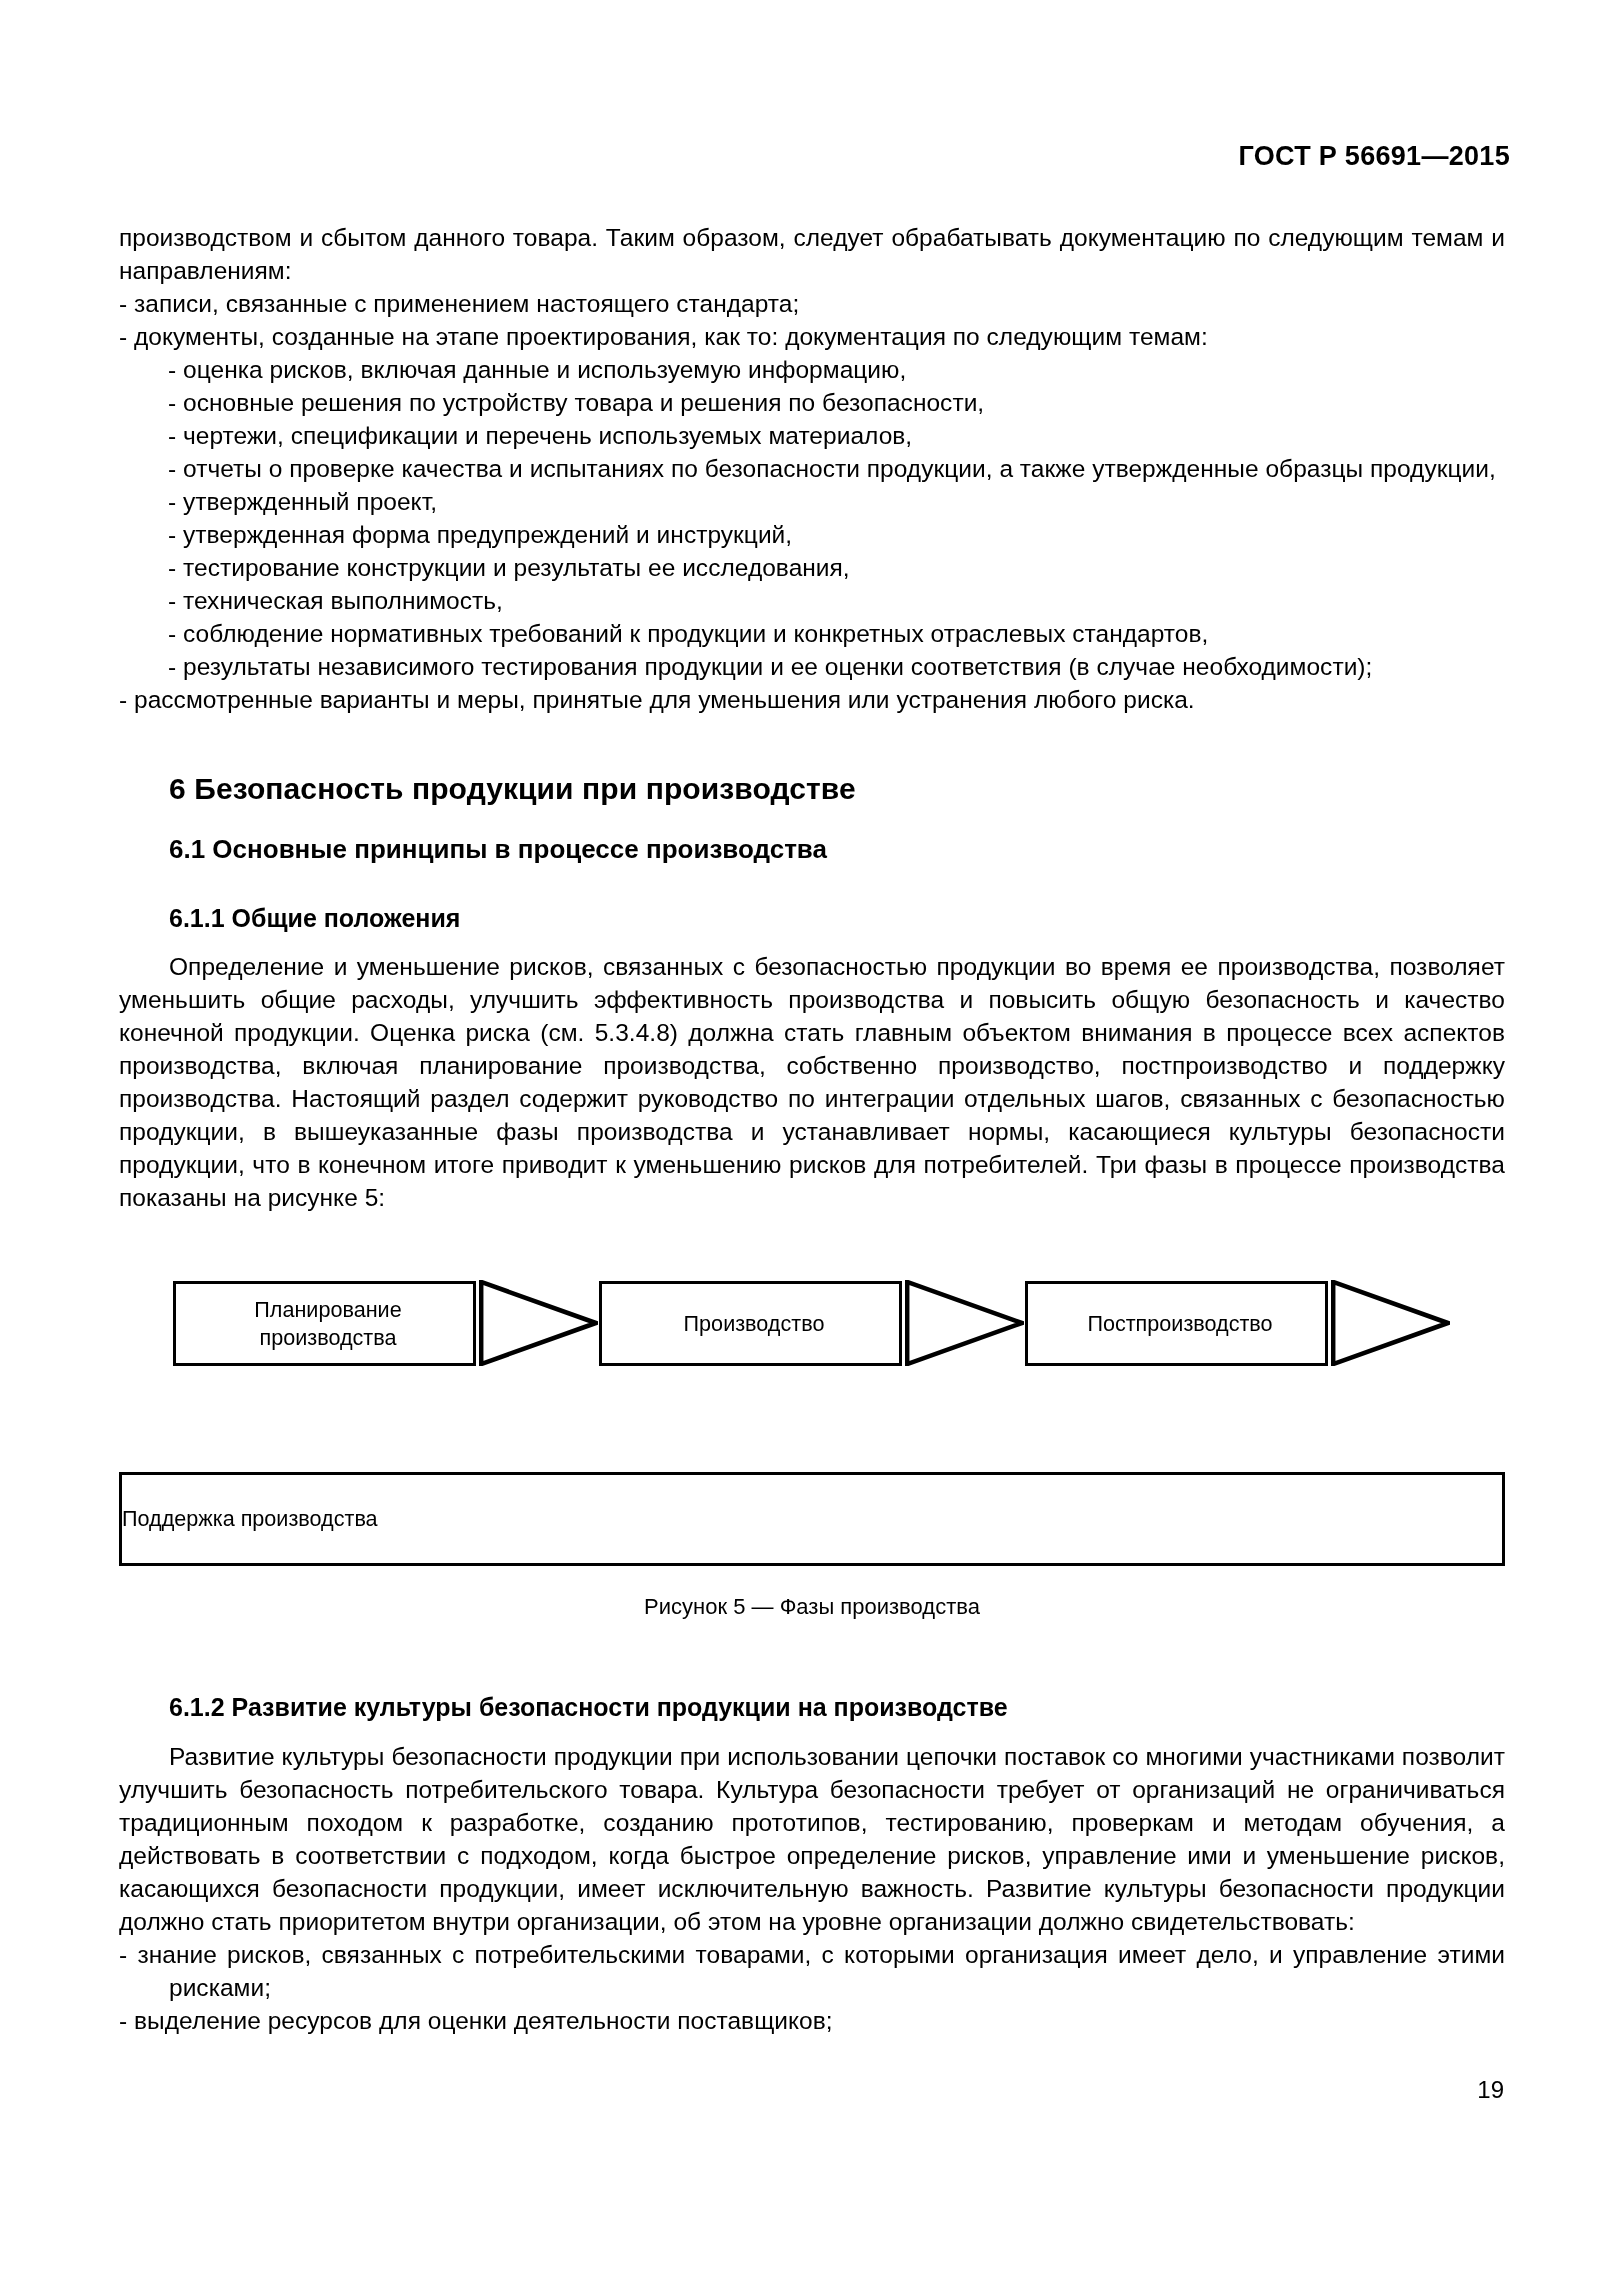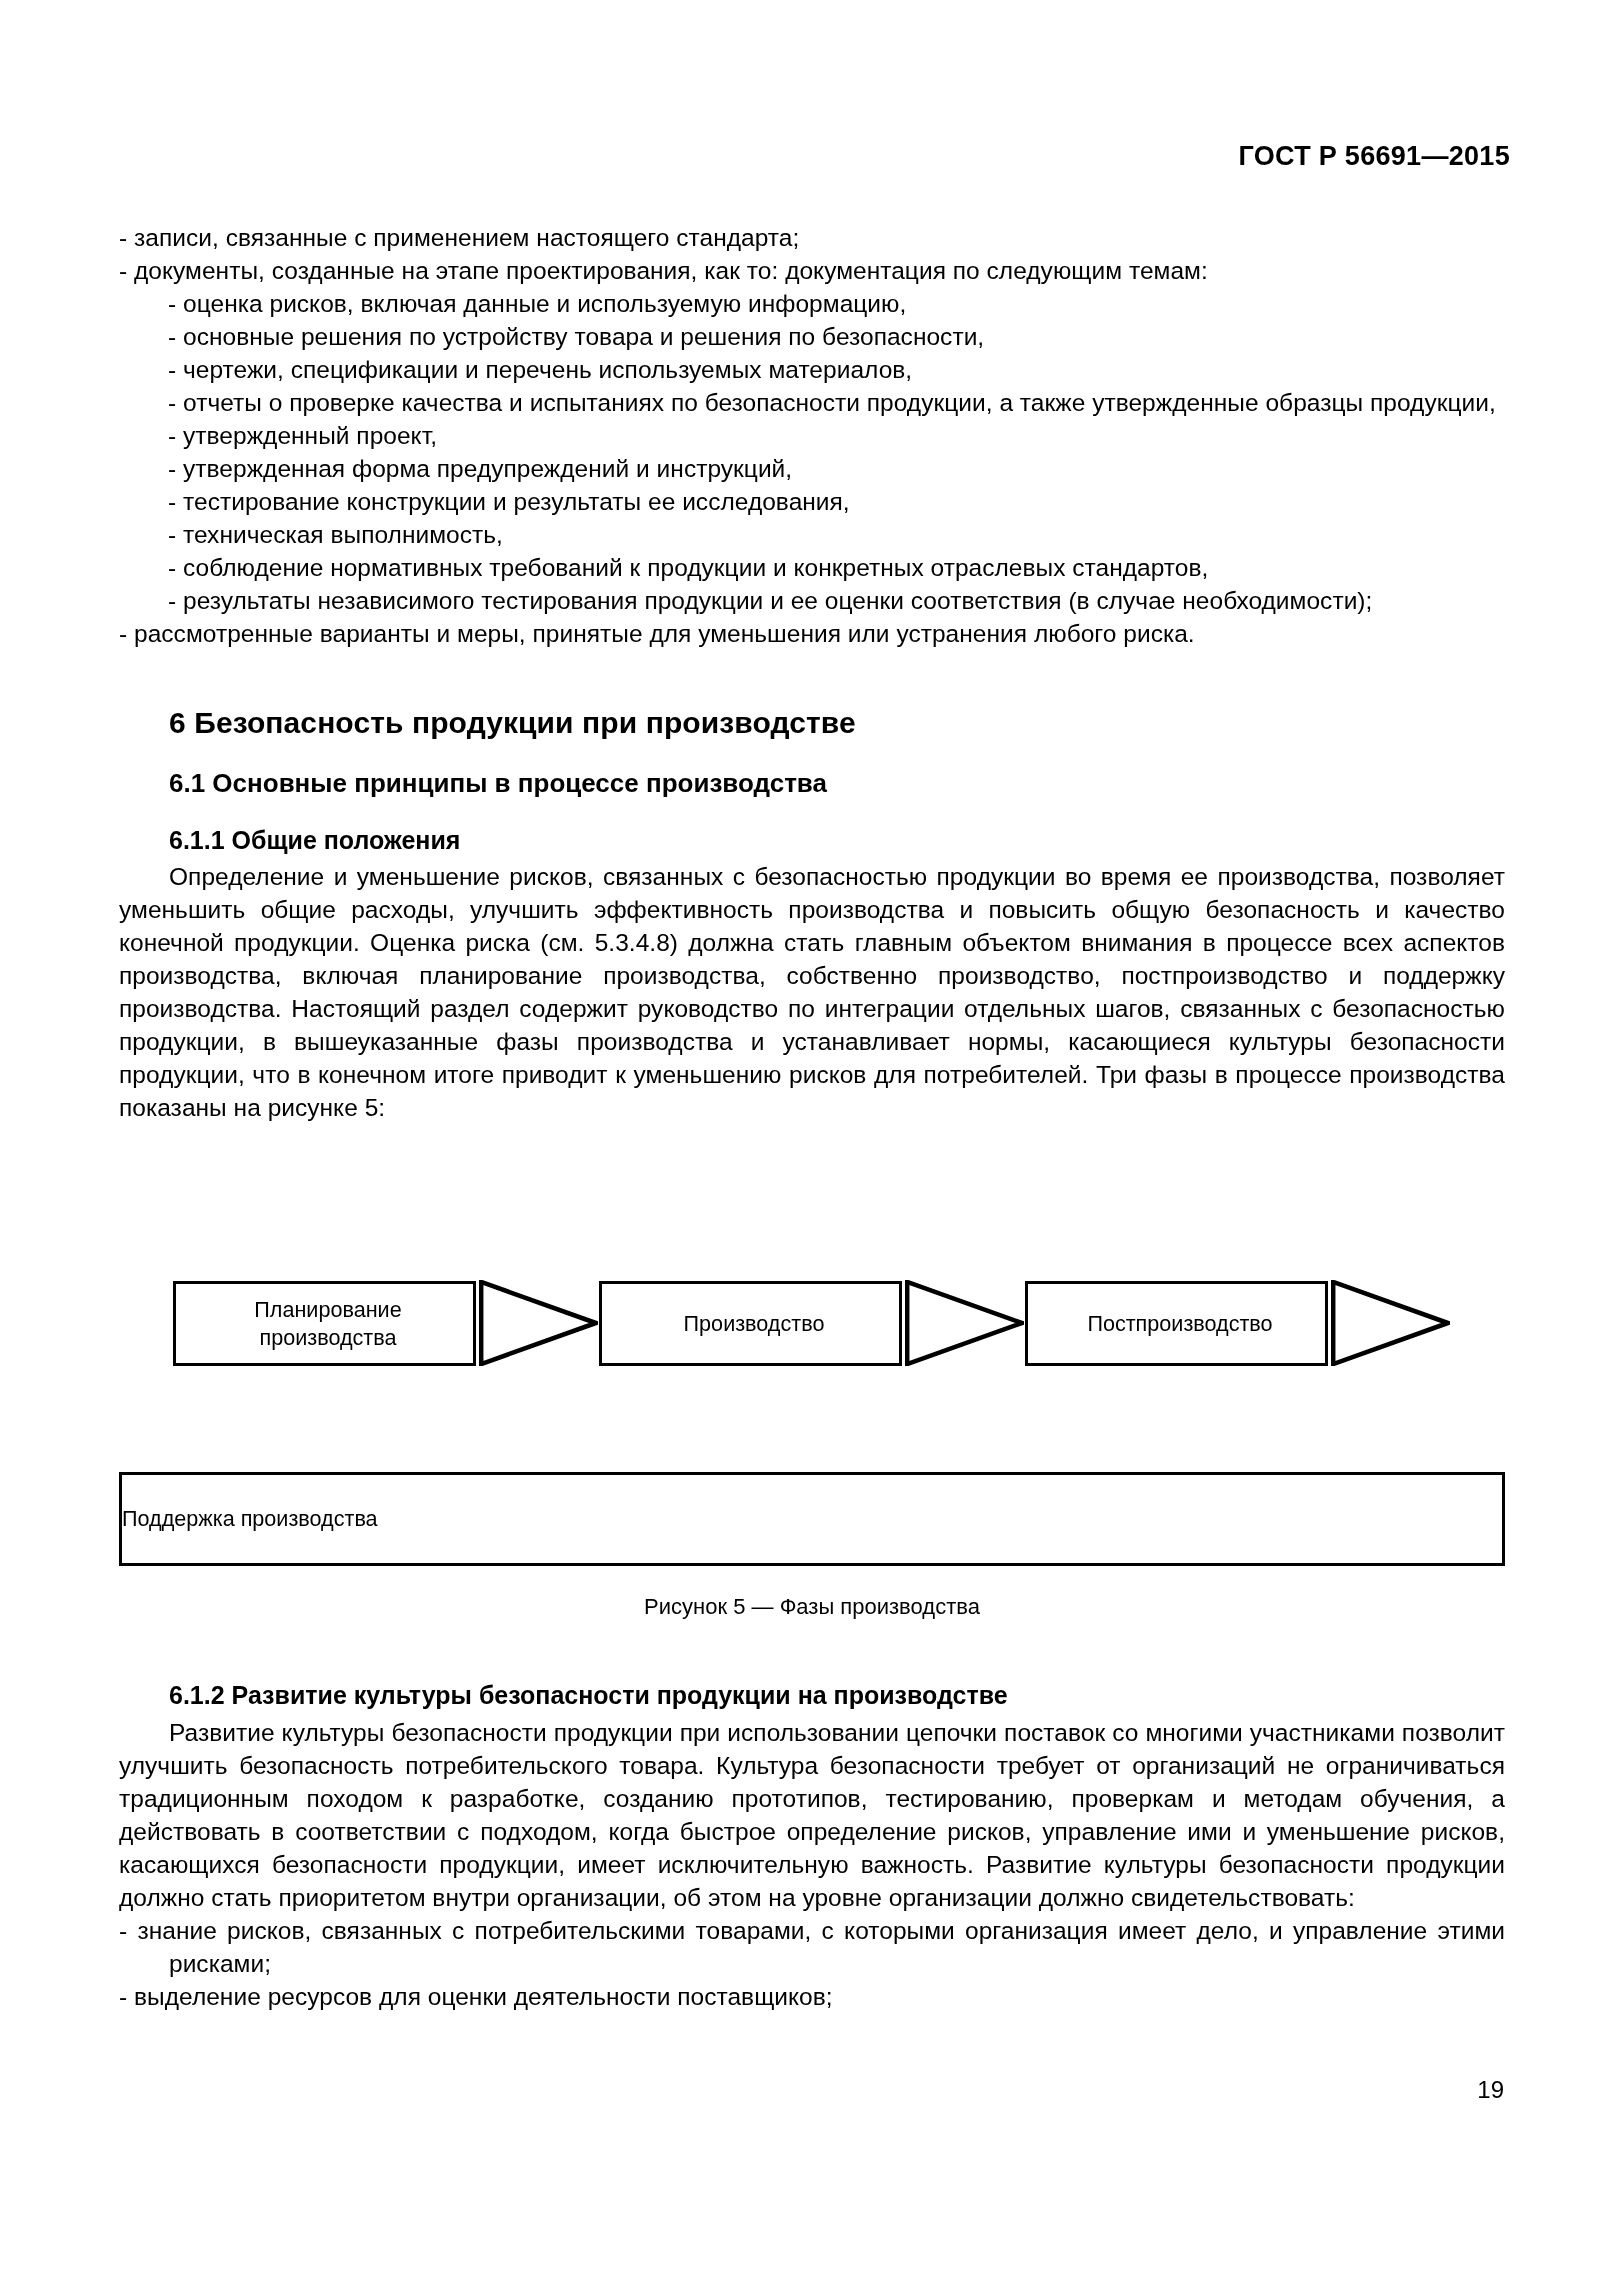--- a/index.html
+++ b/index.html
@@ -74,21 +74,21 @@
   }
   .h2 {
     font-size: 26px;
     font-weight: bold;
     margin: 0;
     line-height: 34px;
   }
   .h3 {
     font-size: 25px;
     font-weight: bold;
-    margin: 0;
+    margin: 12px;
     line-height: 33px;
   }
 
   .gap-h1 { height: 54px; }
   .gap-after-h1 { height: 25px; }
   .gap-h2 { height: 23.6px; }
   .gap-h3 { height: 3.9px; }
 
   .heading-indent { margin-left: 50px; }
 
@@ -184,20 +184,21 @@
 </style>
 </head>
 <body>
 
 <div class="page">
 
   <div class="header">ГОСТ Р 56691—2015</div>
 
   <div class="column">
 
+    <p class="body-para">производством и сбытом данного товара. Таким образом, следует обрабатывать документацию по следующим темам и направлениям:</p>
 
     <p class="li"><span class="dash">- </span><span>записи, связанные с применением настоящего стандарта;</span></p>
 
     <p class="li"><span class="dash">- </span><span>документы, созданные на этапе проектирования, как то: документация по следующим темам:</span></p>
 
     <p class="sub-li"><span class="dash">- </span><span>оценка рисков, включая данные и используемую информацию,</span></p>
 
     <p class="sub-li"><span class="dash">- </span><span>основные решения по устройству товара и решения по безопасности,</span></p>
 
     <p class="sub-li"><span class="dash">- </span><span>чертежи, спецификации и перечень используемых материалов,</span></p>

